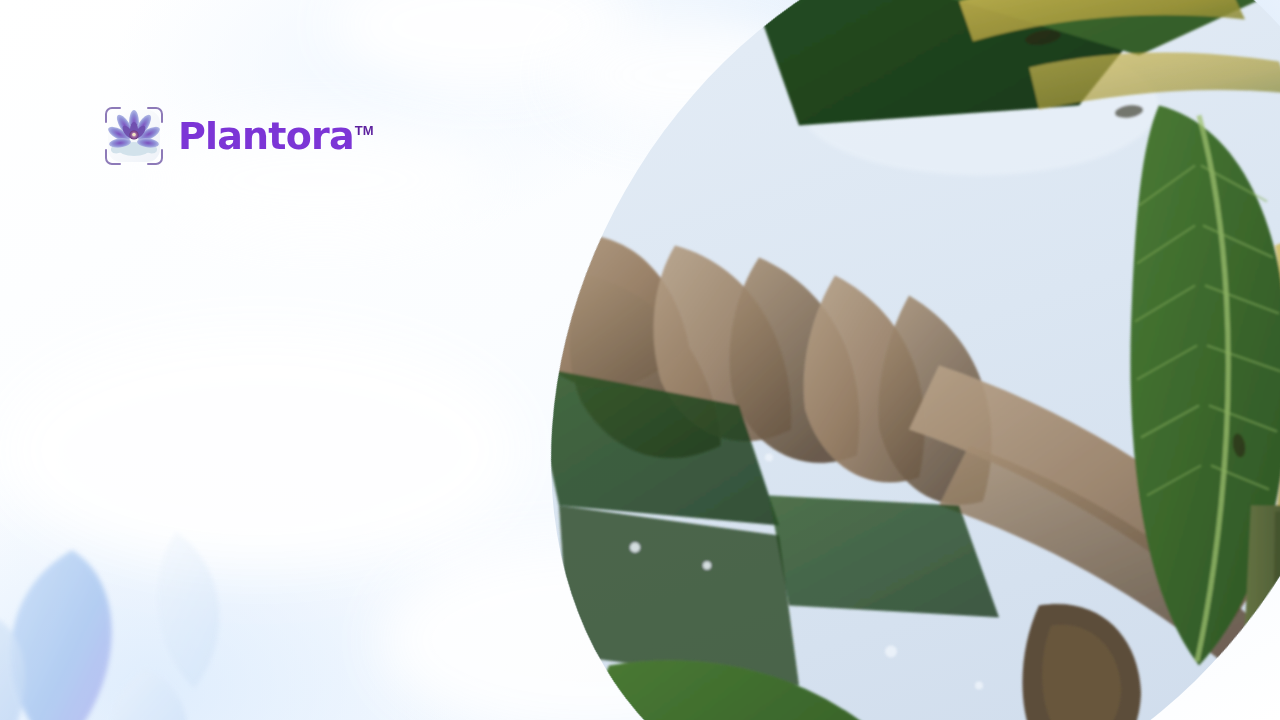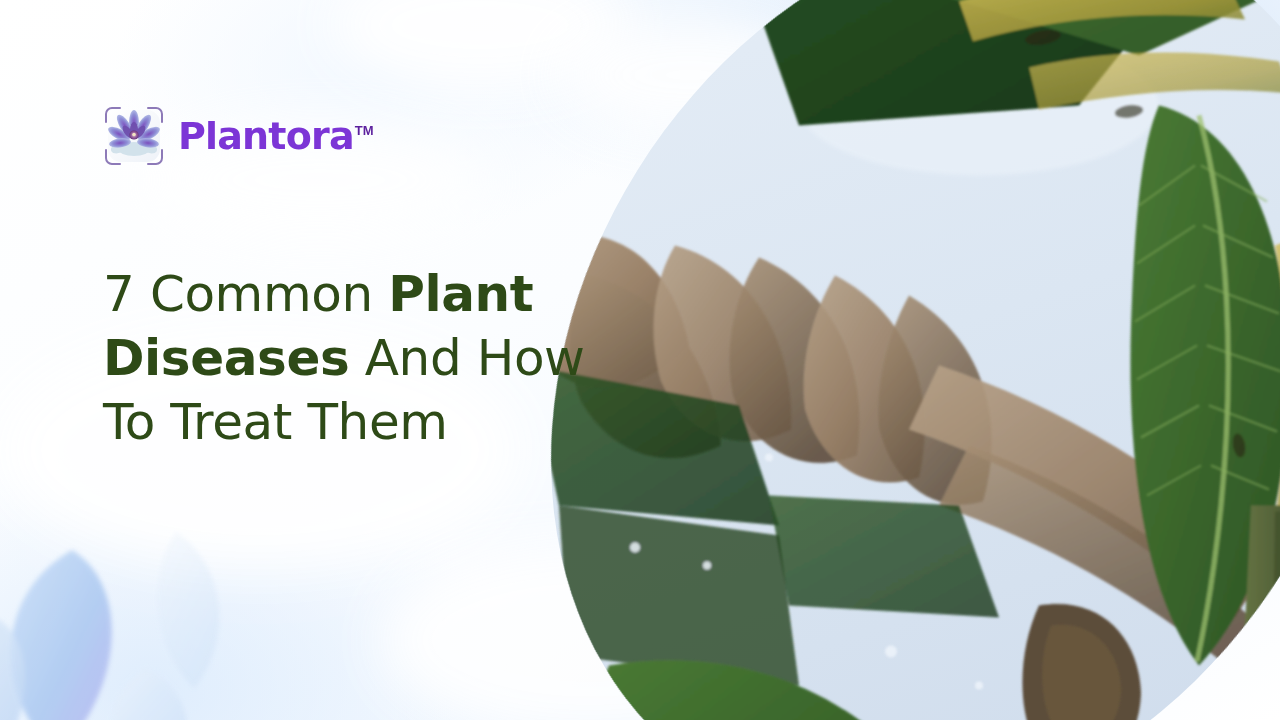--- a/index.html
+++ b/index.html
@@ -387,19 +387,14 @@
           <circle cx="0" cy="-2" r="4.6" fill="url(#ctrG)"></circle>
           <circle cx="0" cy="-2.6" r="1.7" fill="#f3e6c2"></circle>
         </g>
       </svg>
     </div>
     <div class="logo-word">
       <span>Plantora</span><span class="logo-tm">TM</span>
     </div>
   </div>
 
-  <h1 class="headline">
-    <span>7 Common </span><span class="hl-strong">Plant</span><br>
-    <span class="hl-strong">Diseases</span><span> And How</span><br>
-    <span>To Treat Them</span>
-  </h1>
 
 </div>
 
 </body></html>

